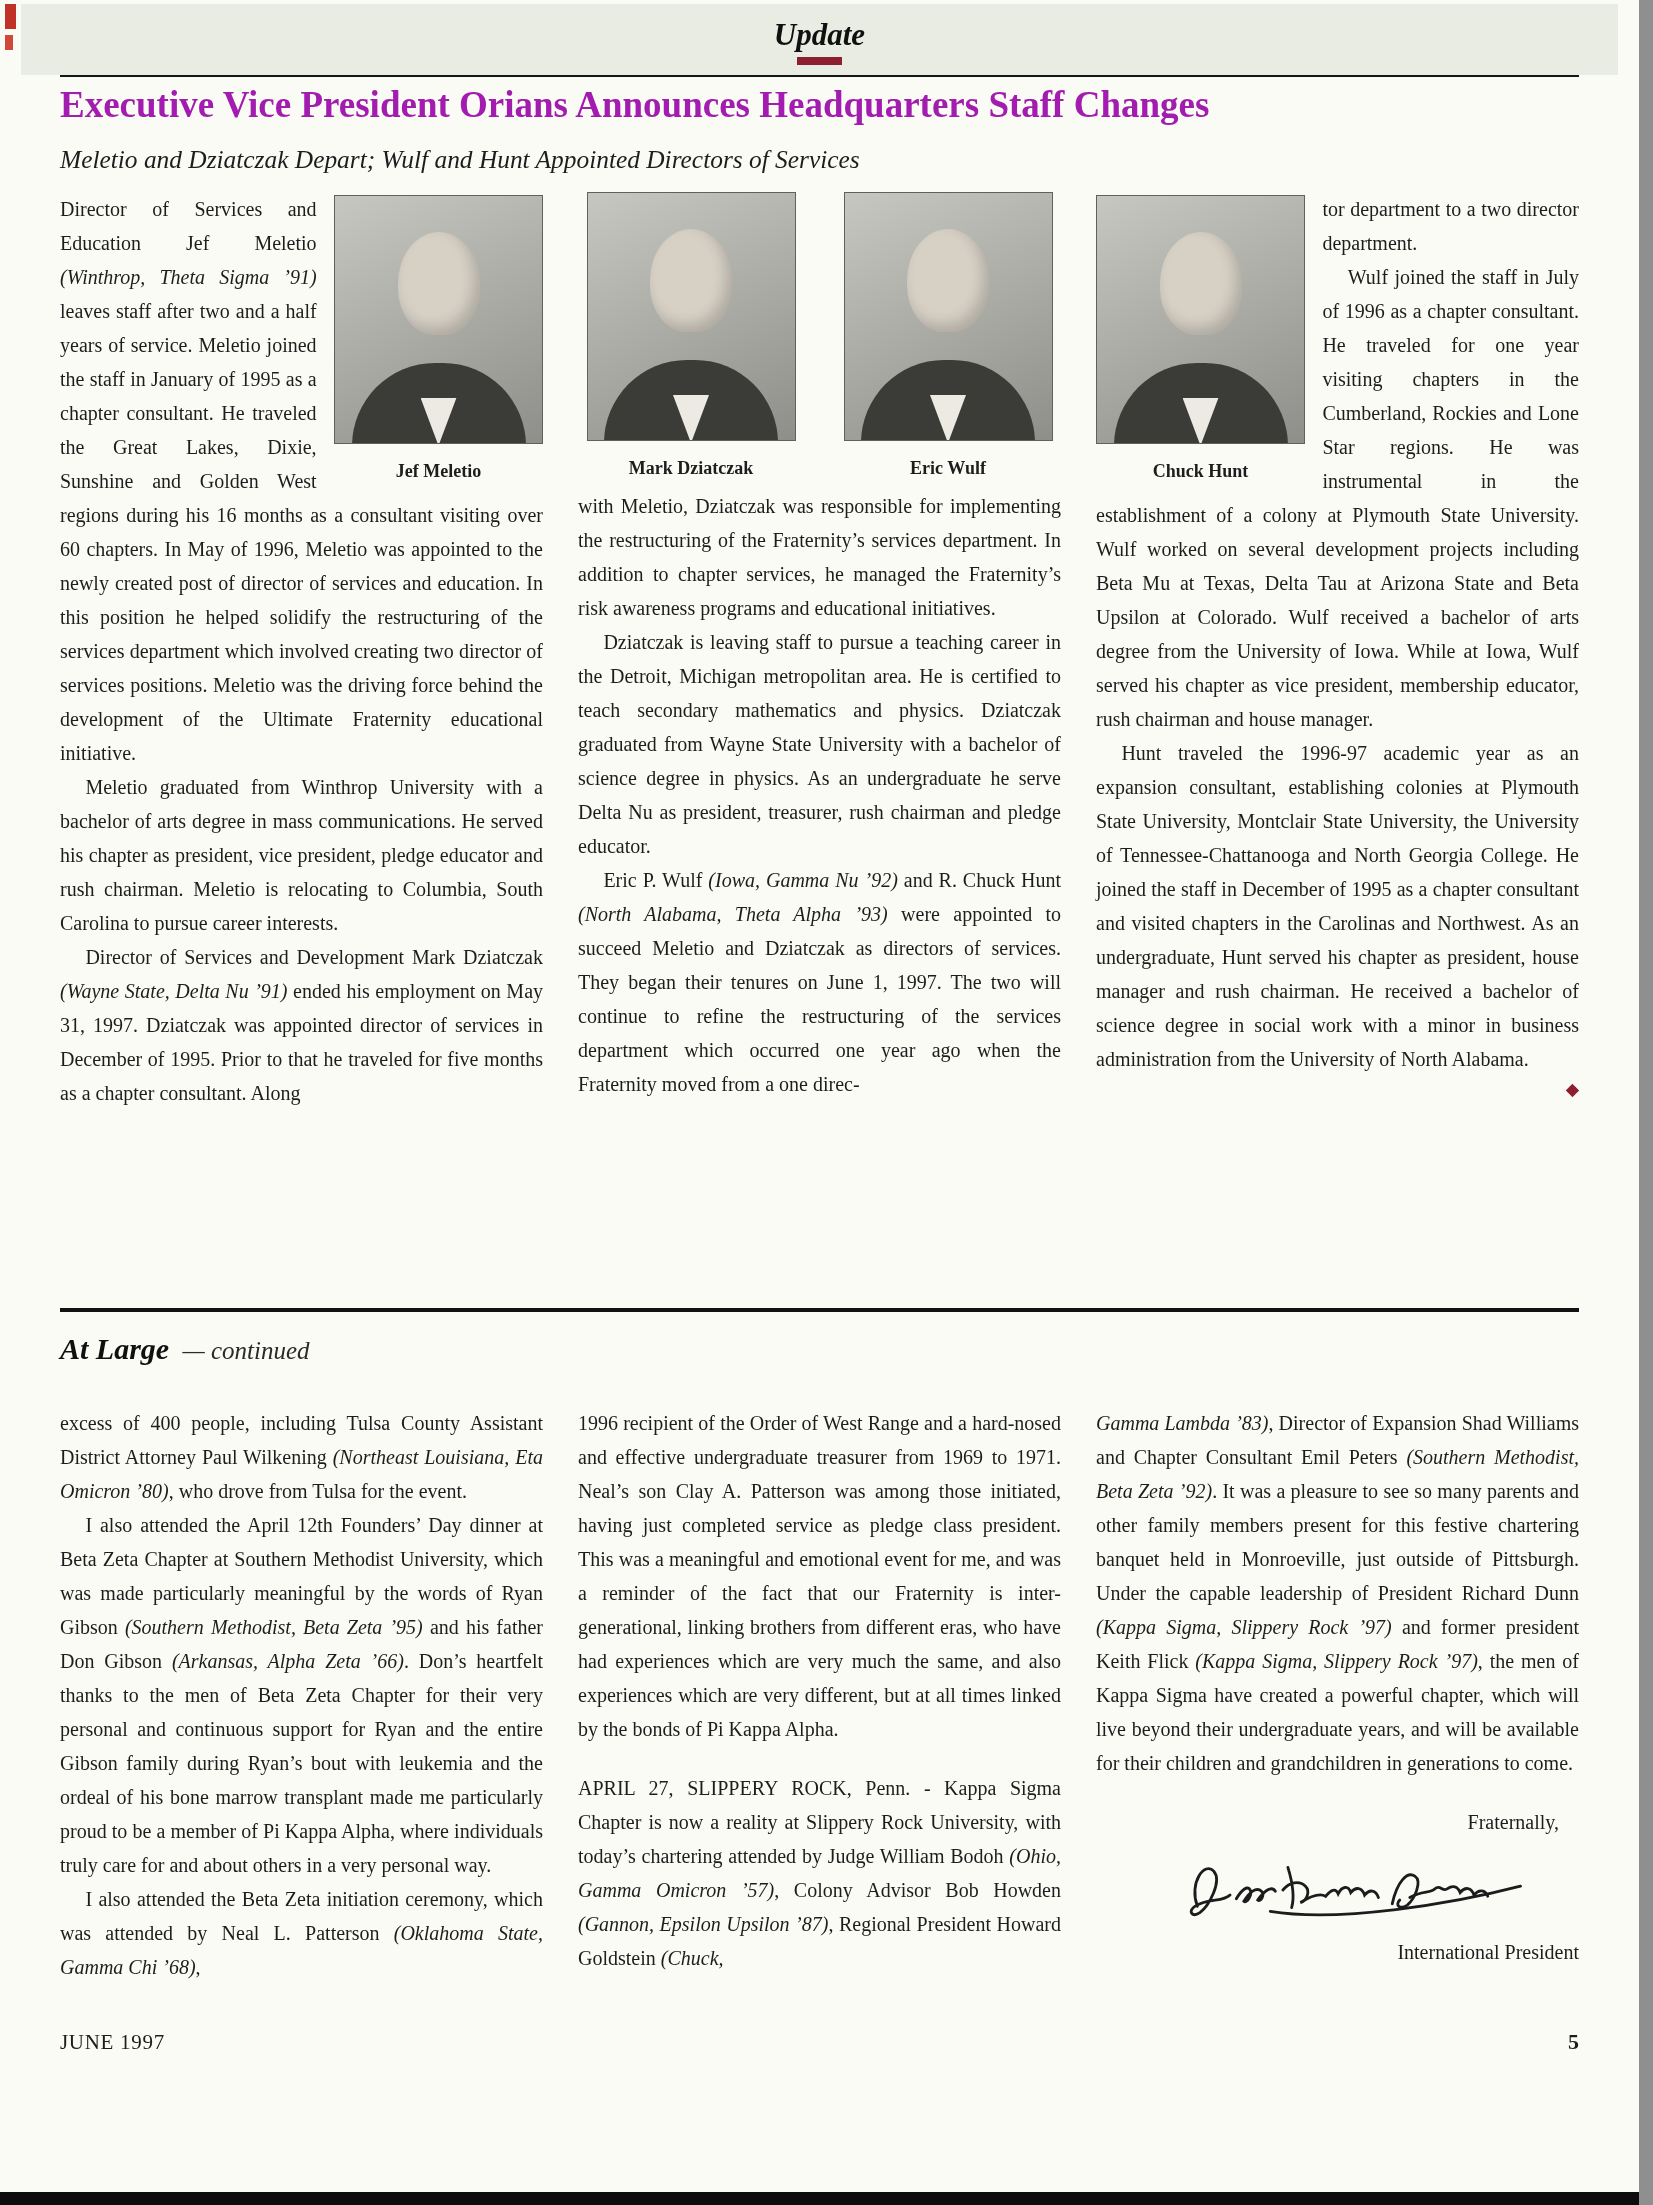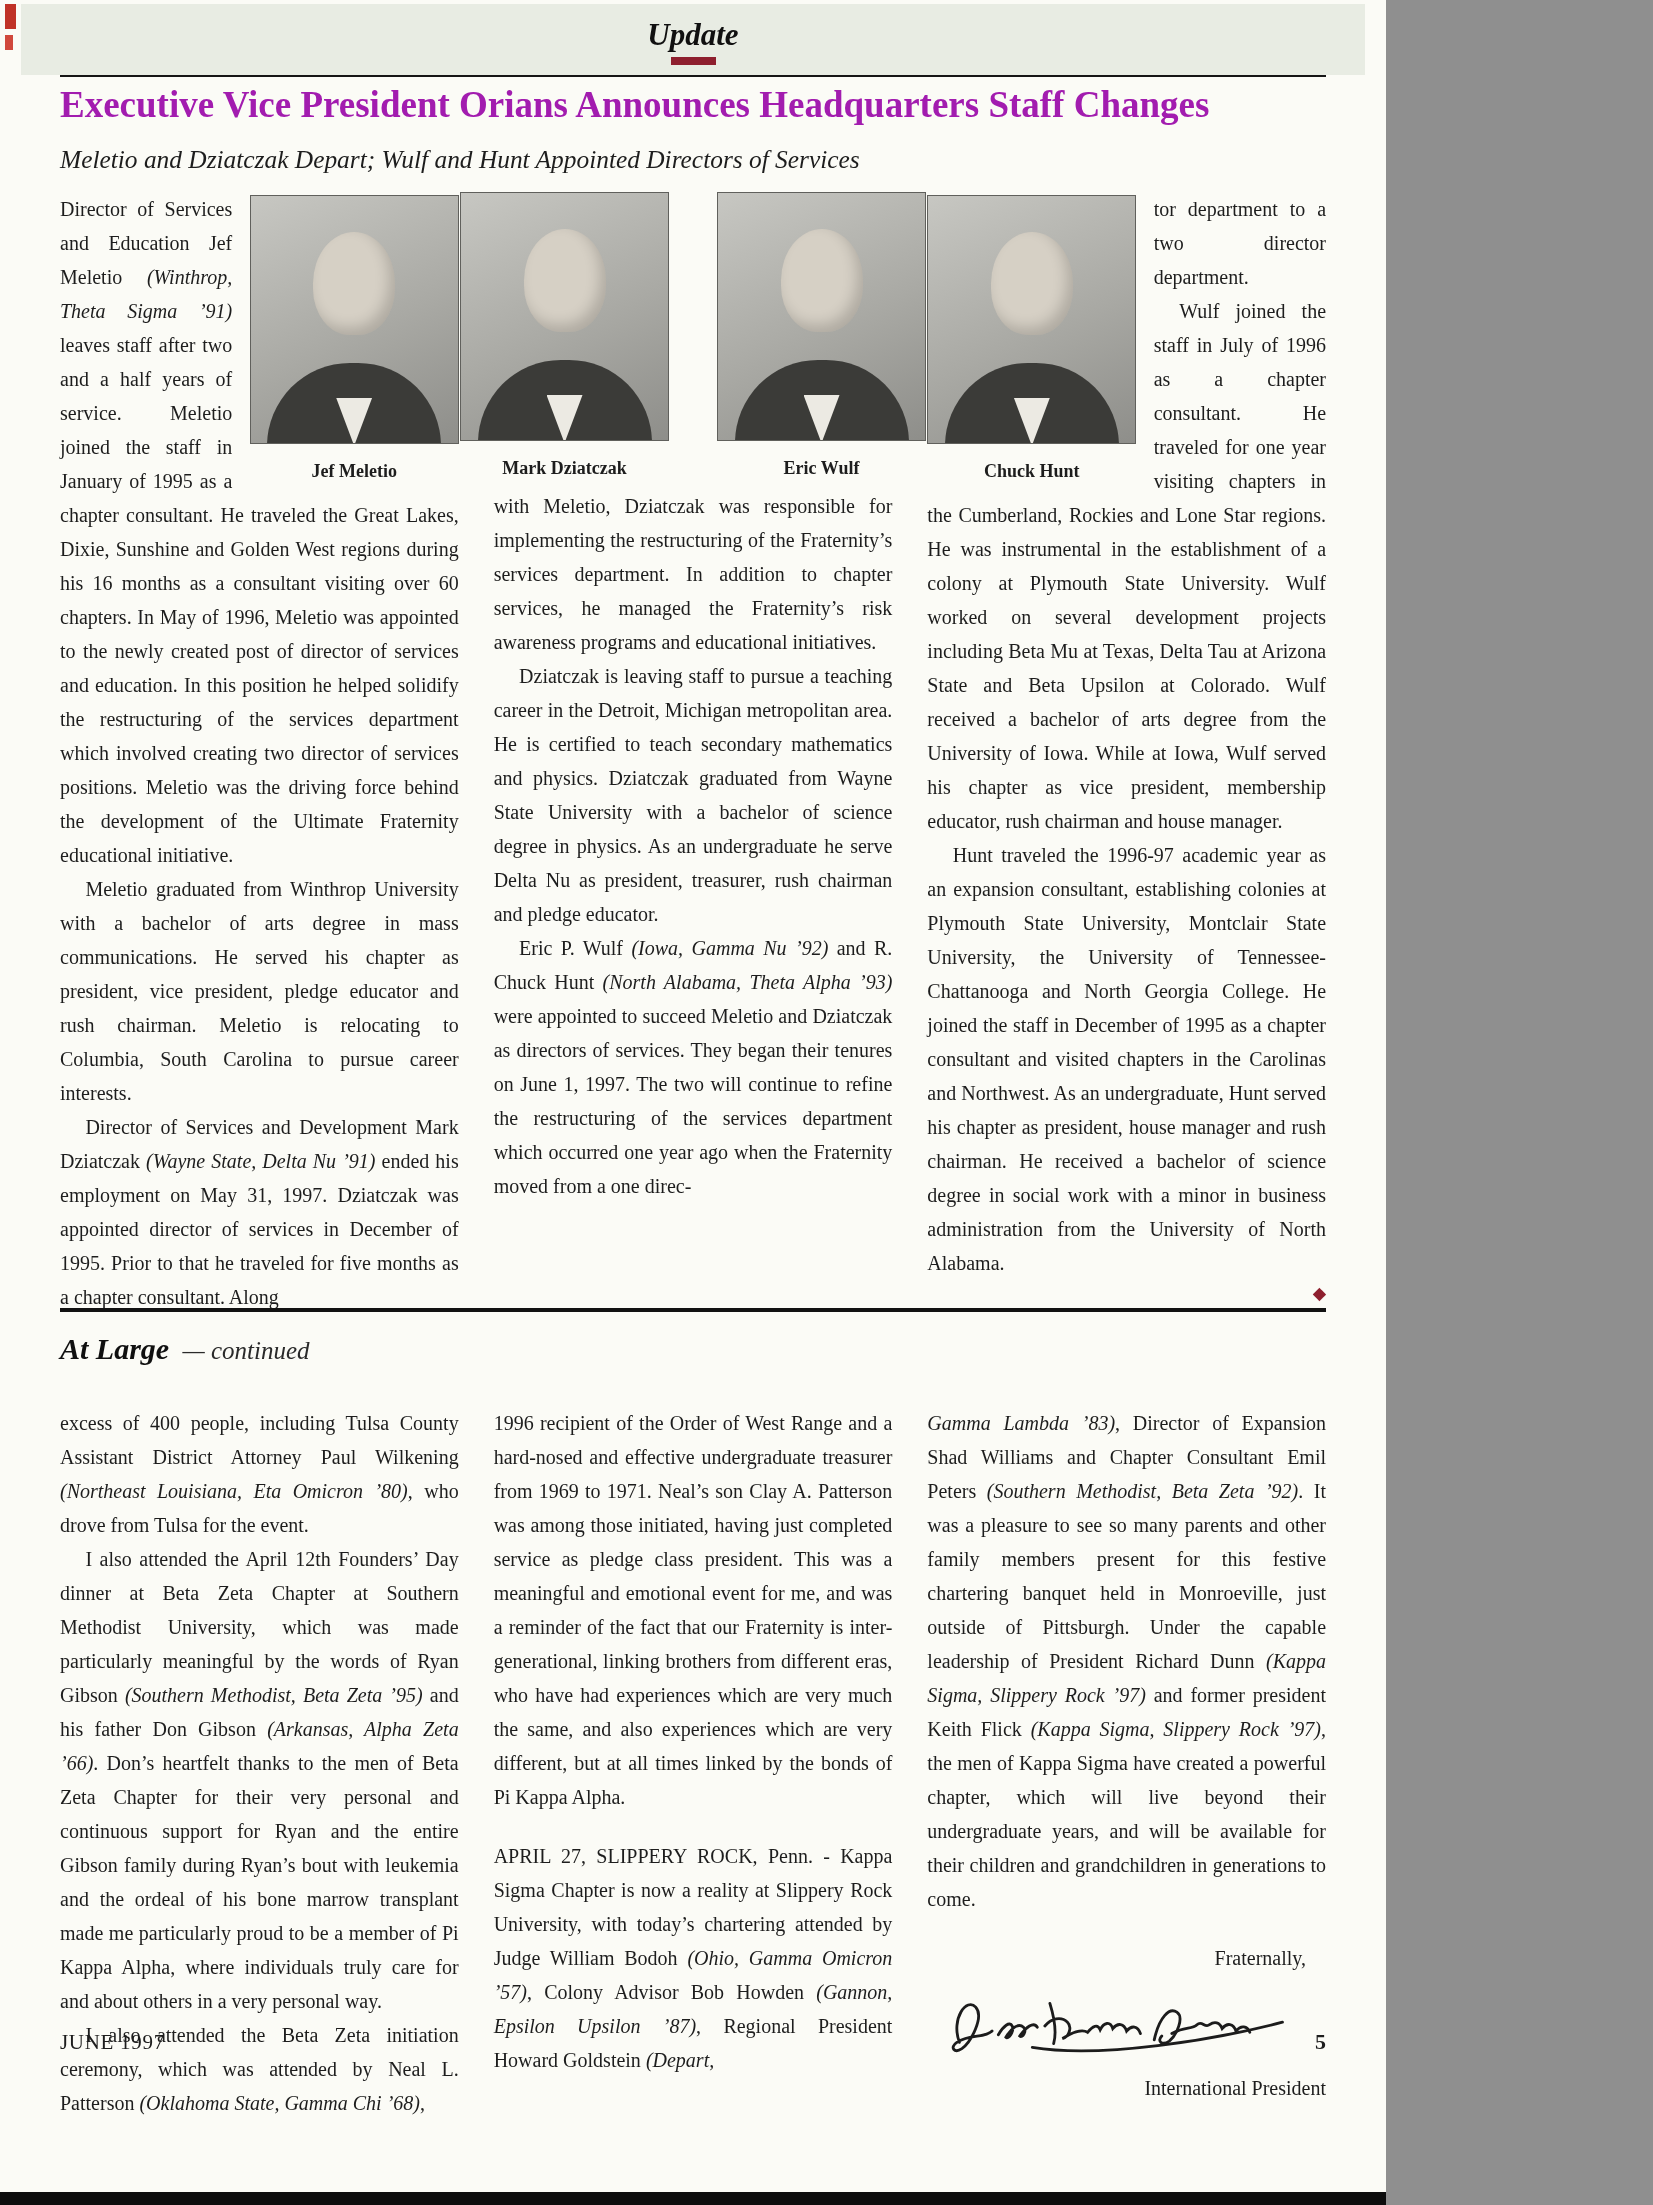--- a/index.html
+++ b/index.html
@@ -1,20 +1,20 @@
 <!DOCTYPE html>
 <html lang="en" style="font-size:10.7px"><head>
 <meta charset="utf-8">
 <style>
   * { box-sizing: border-box; }
   html, body { margin: 0; padding: 0; }
   body { background: #8f8f8f; }
   .page {
     position: relative;
-    width: 1386px;
+    width: 1639px;
     height: 2205px;
     background: #fbfbf6;
     font-family: "Liberation Serif", serif;
     color: #1d1d1d;
     overflow: hidden;
   }
   .top-band { position: absolute; top: 4px; left: 21.4px; right: 21.4px; height: 71px; background: #e8ece3; }
   .edge-mark { position: absolute; background: #c03227; }
   .edge-mark.m1 { left: 5.3px; top: 4px; width: 10.7px; height: 25.4px; }
   .edge-mark.m2 { left: 5.3px; top: 35px; width: 8px; height: 14.7px; background: #d0483c; }
@@ -163,21 +163,21 @@
     <div class="cols al-cols">
 
       <div class="col">
         <p>excess of 400 people, including Tulsa County Assistant District Attorney Paul Wilkening <span class="em">(Northeast Louisiana, Eta Omicron ’80)</span>, who drove from Tulsa for the event.</p>
         <p class="indent">I also attended the April 12th Founders’ Day dinner at Beta Zeta Chapter at Southern Methodist University, which was made particularly meaningful by the words of Ryan Gibson <span class="em">(Southern Methodist, Beta Zeta ’95)</span> and his father Don Gibson <span class="em">(Arkansas, Alpha Zeta ’66)</span>. Don’s heartfelt thanks to the men of Beta Zeta Chapter for their very personal and continuous support for Ryan and the entire Gibson family during Ryan’s bout with leukemia and the ordeal of his bone marrow transplant made me particularly proud to be a member of Pi Kappa Alpha, where individuals truly care for and about others in a very personal way.</p>
         <p class="indent">I also attended the Beta Zeta initiation ceremony, which was attended by Neal L. Patterson <span class="em">(Oklahoma State, Gamma Chi ’68)</span>,</p>
       </div>
 
       <div class="col">
         <p>1996 recipient of the Order of West Range and a hard-nosed and effective undergraduate treasurer from 1969 to 1971. Neal’s son Clay A. Patterson was among those initiated, having just completed service as pledge class president. This was a meaningful and emotional event for me, and was a reminder of the fact that our Fraternity is inter-generational, linking brothers from different eras, who have had experiences which are very much the same, and also experiences which are very different, but at all times linked by the bonds of Pi Kappa Alpha.</p>
-        <p class="space-above">APRIL 27, SLIPPERY ROCK, Penn. - Kappa Sigma Chapter is now a reality at Slippery Rock University, with today’s chartering attended by Judge William Bodoh <span class="em">(Ohio, Gamma Omicron ’57)</span>, Colony Advisor Bob Howden <span class="em">(Gannon, Epsilon Upsilon ’87)</span>, Regional President Howard Goldstein <span class="em">(Depart,</span></p>
+        <p class="space-above">APRIL 27, SLIPPERY ROCK, Penn. - Kappa Sigma Chapter is now a reality at Slippery Rock University, with today’s chartering attended by Judge William Bodoh <span class="em">(Ohio, Gamma Omicron ’57)</span>, Colony Advisor Bob Howden <span class="em">(Gannon, Epsilon Upsilon ’87)</span>, Regional President Howard Goldstein <span class="em">(Chuck,</span></p>
       </div>
 
       <div class="col">
         <p><span class="em">Gamma Lambda ’83)</span>, Director of Expansion Shad Williams and Chapter Consultant Emil Peters <span class="em">(Southern Methodist, Beta Zeta ’92)</span>. It was a pleasure to see so many parents and other family members present for this festive chartering banquet held in Monroeville, just outside of Pittsburgh. Under the capable leadership of President Richard Dunn <span class="em">(Kappa Sigma, Slippery Rock ’97)</span> and former president Keith Flick <span class="em">(Kappa Sigma, Slippery Rock ’97)</span>, the men of Kappa Sigma have created a powerful chapter, which will live beyond their undergraduate years, and will be available for their children and grandchildren in generations to come.</p>
         <p class="closing">Fraternally,</p>
         <svg class="signature" viewBox="0 0 560 140" role="img" aria-label="John Michael Williams">
           <g fill="none" stroke="#1c1c1c" stroke-width="4.5" stroke-linecap="round">
             <path d="M34,96 C20,58 46,24 60,40 C74,56 52,96 38,106 C26,114 18,104 30,96 C52,82 74,90 86,78"></path>
             <path d="M96,84 C104,70 114,62 118,70 C122,78 112,92 108,88 C116,74 128,64 136,72 C142,78 134,90 130,86 C140,72 152,62 158,72"></path>
             <path d="M178,34 C186,60 188,84 184,98 M170,70 C180,58 196,54 206,64 C214,72 208,88 198,90 C214,80 228,74 238,80 C246,70 254,66 258,76 C264,64 274,62 278,74 C286,64 296,66 300,78 C308,68 318,70 322,82"></path>

